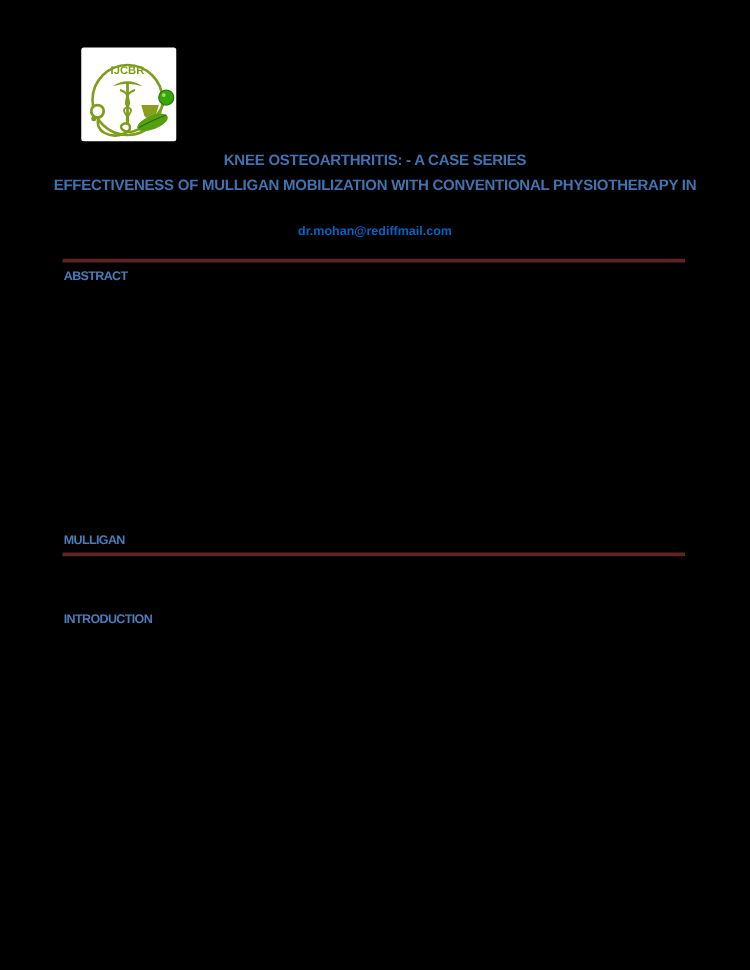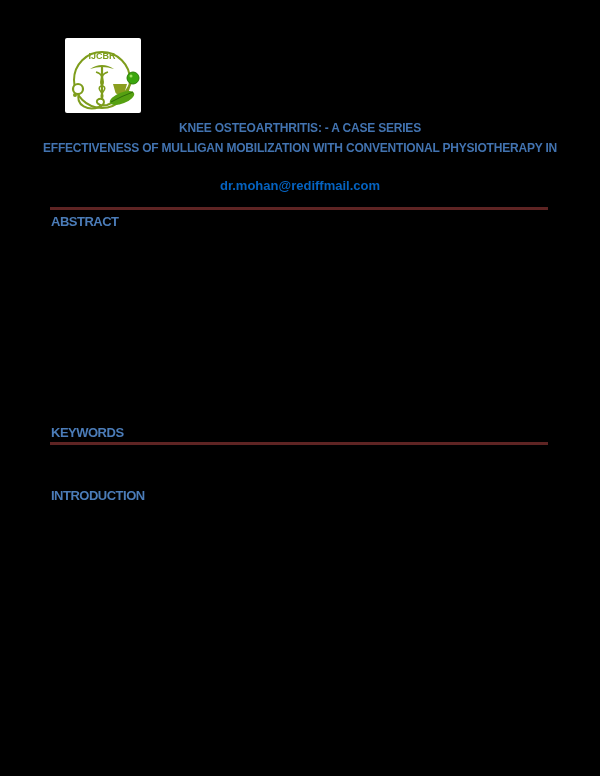--- a/index.html
+++ b/index.html
@@ -30,39 +30,39 @@
     line-height: 20px;
     letter-spacing: -0.2px;
   }
   .paper-title div { white-space: nowrap; }
   .author-link {
     position: absolute;
     left: 0; right: 0; top: 180px;
     text-align: center;
     color: #0563C1;
     font-weight: 700;
-    font-size: 13px;
+    font-size: 10px;
     line-height: 12px;
     text-decoration: none;
   }
   .rule-thin {
     position: absolute;
     left: 50px;
     width: 498px;
     height: 3px;
     background: #5E2423;
   }
   .rule-1 { top: 207px; }
   .rule-2 { top: 442px; }
   .section-heading {
     position: absolute;
     left: 51px;
     color: #4B7CB8;
     font-weight: 700;
-    font-size: 13px;
+    font-size: 10px;
     line-height: 13px;
     letter-spacing: -0.5px;
   }
   .h-abstract     { top: 215px; }
   .h-keywords     { top: 426px; }
   .h-introduction { top: 457px; margin-top: 32px; }
   .footer-bar {
     position: absolute;
     left: 50px; top: 707px;
     width: 488px; height: 9px;
@@ -104,21 +104,21 @@
     <div>KNEE OSTEOARTHRITIS: - A CASE SERIES</div>
     <div>EFFECTIVENESS OF MULLIGAN MOBILIZATION WITH CONVENTIONAL PHYSIOTHERAPY IN</div>
   </div>
 
   <a href="#" class="author-link">dr.mohan@rediffmail.com</a>
 
   <div class="rule-thin rule-1"></div>
 
   <div class="section-heading h-abstract">ABSTRACT</div>
 
-  <div class="section-heading h-keywords">KEYWORDS</div>
+  <div class="section-heading h-keywords">MULLIGAN</div>
 
   <div class="rule-thin rule-2"></div>
 
   <div class="section-heading h-introduction">INTRODUCTION</div>
 
   <div class="footer-bar"></div>
 
 </div>
 
 </body></html>

